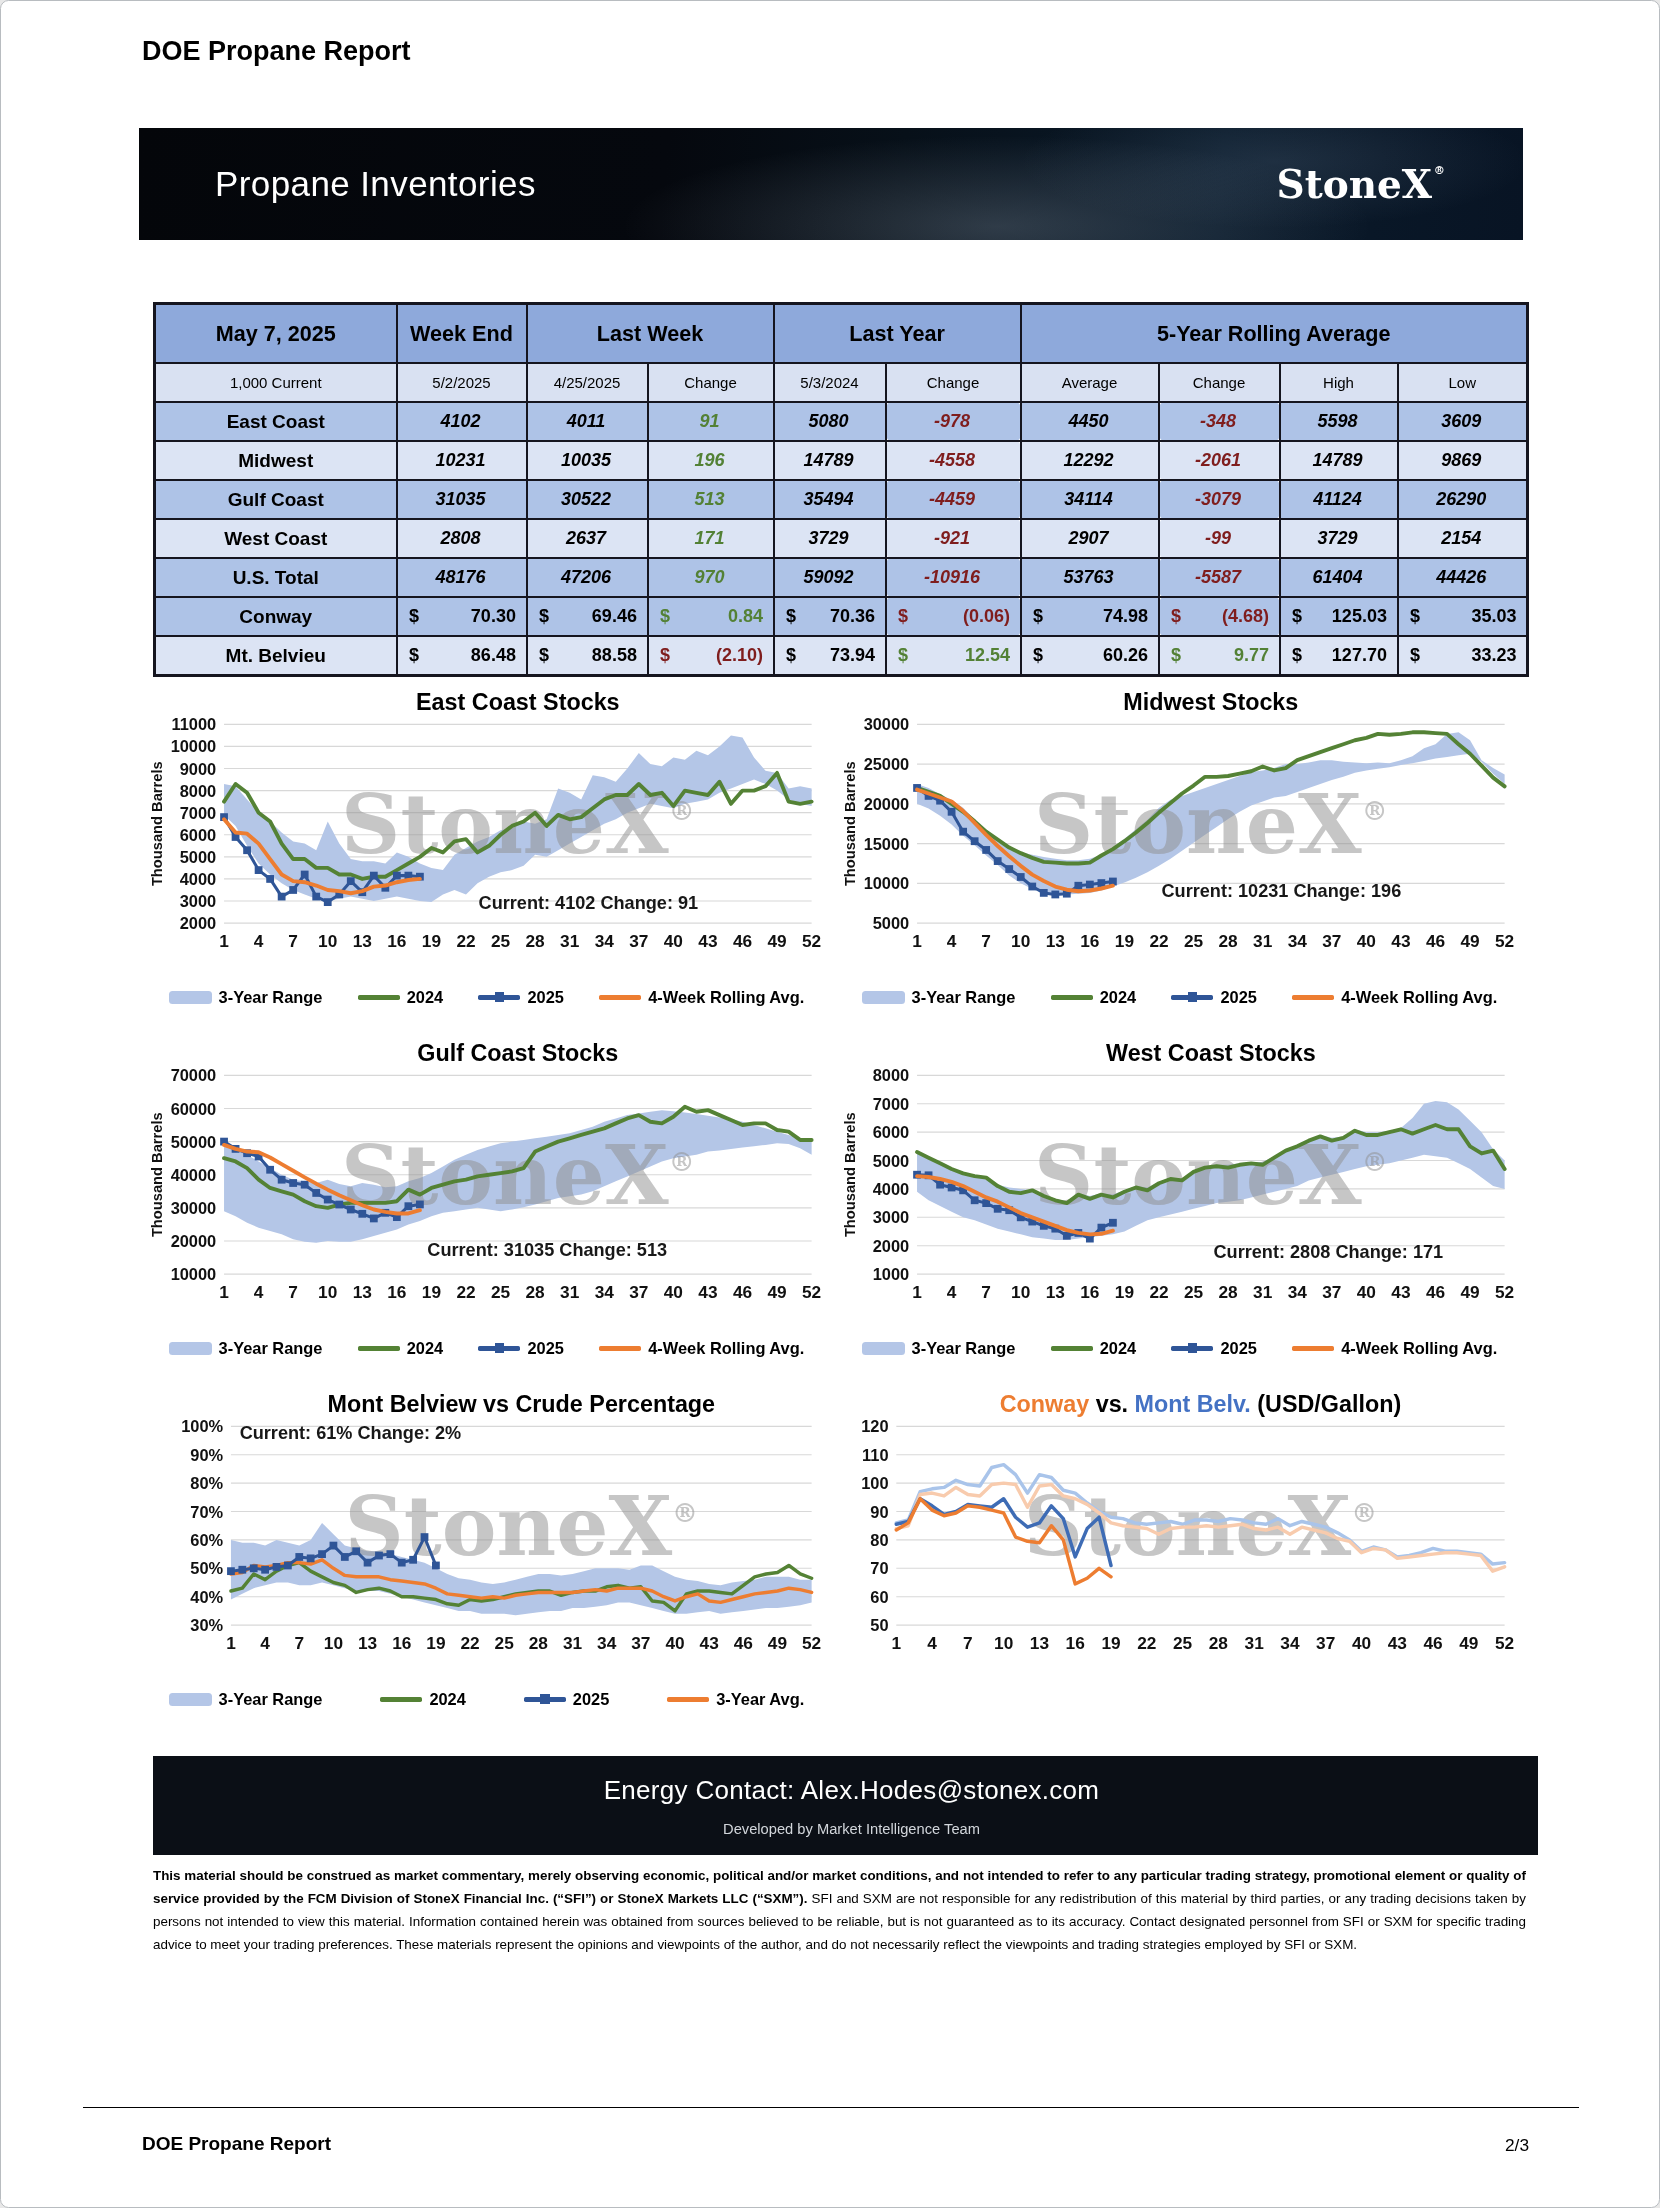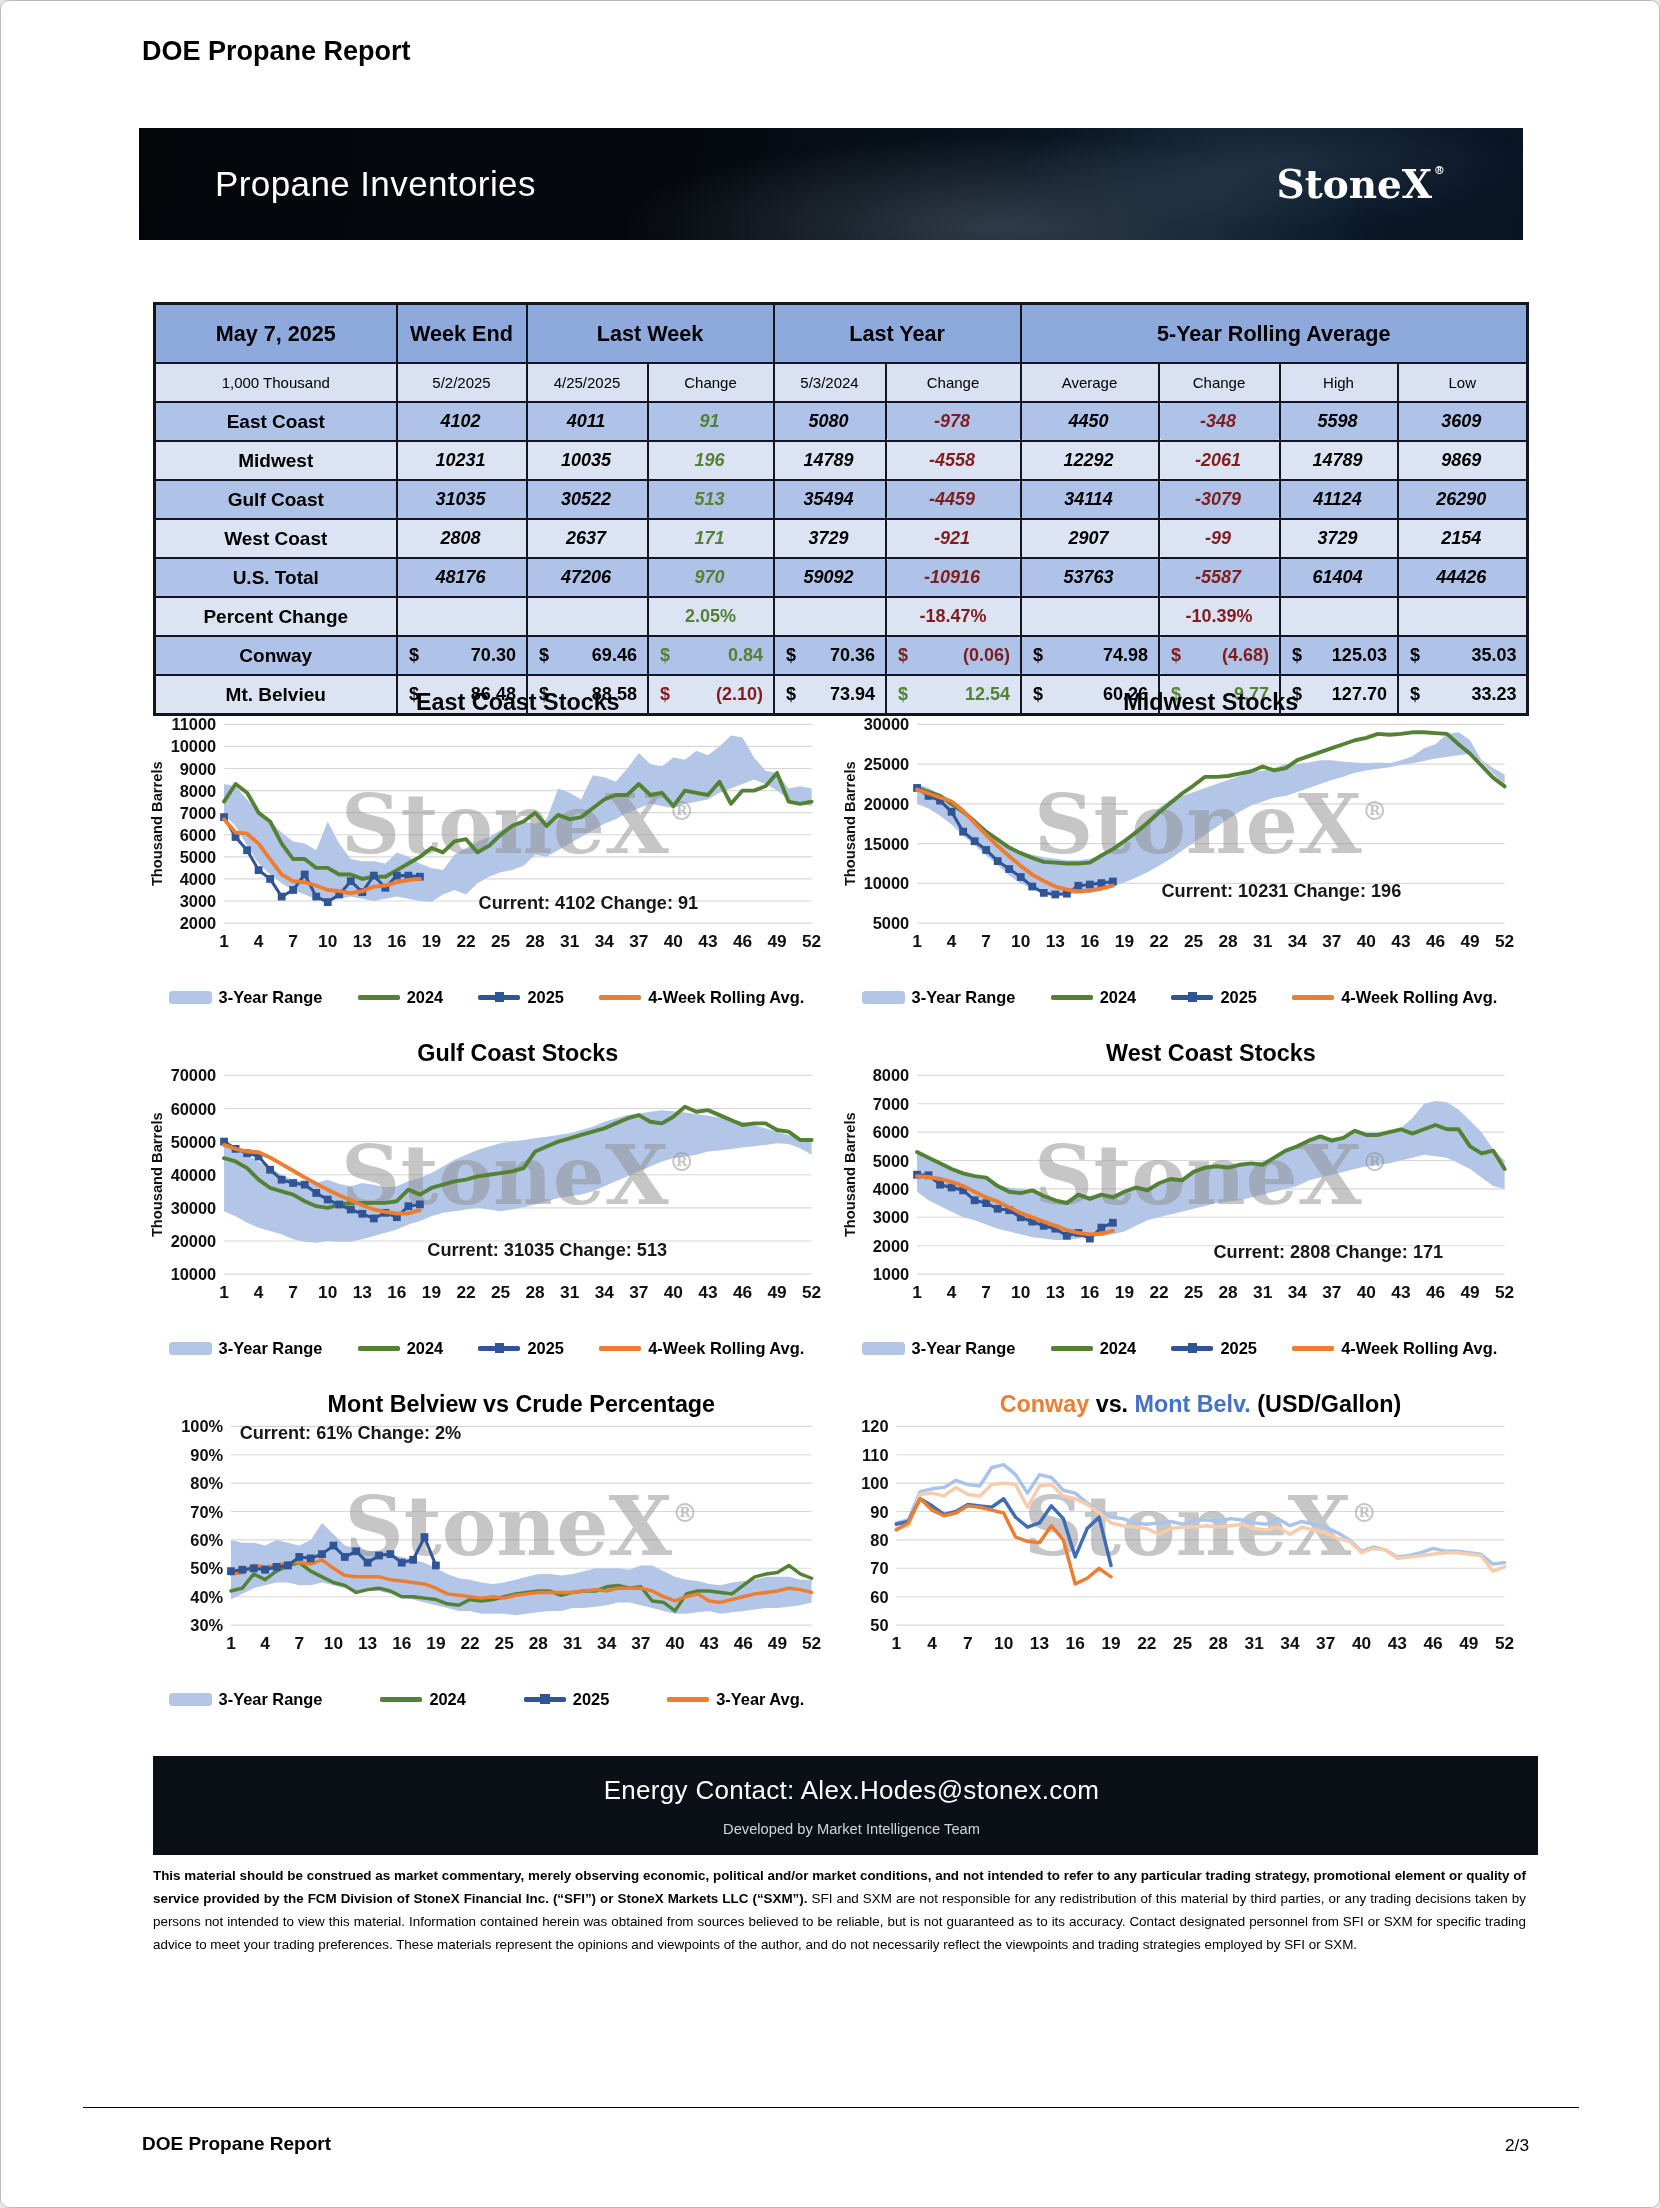--- a/index.html
+++ b/index.html
@@ -92,21 +92,21 @@
       </colgroup>
       <thead>
         <tr class="h1">
           <th colspan="1">May 7, 2025</th>
           <th colspan="1">Week End</th>
           <th colspan="2">Last Week</th>
           <th colspan="2">Last Year</th>
           <th colspan="4">5-Year Rolling Average</th>
         </tr>
         <tr class="h2">
-          <td>1,000 Thousand</td>
+          <td>1,000 Current</td>
           <td>5/2/2025</td>
           <td>4/25/2025</td>
           <td>Change</td>
           <td>5/3/2024</td>
           <td>Change</td>
           <td>Average</td>
           <td>Change</td>
           <td>High</td>
           <td>Low</td>
         </tr>
@@ -164,32 +164,20 @@
           <td class="lbl">U.S. Total</td>
           <td class="num ">48176</td>
           <td class="num ">47206</td>
           <td class="num cg">970</td>
           <td class="num ">59092</td>
           <td class="num cr">-10916</td>
           <td class="num ">53763</td>
           <td class="num cr">-5587</td>
           <td class="num ">61404</td>
           <td class="num ">44426</td>
-        </tr>
-        <tr class="dr shade-b">
-          <td class="lbl">Percent Change</td>
-          <td class="num "></td>
-          <td class="num "></td>
-          <td class="ctr cg">2.05%</td>
-          <td class="num "></td>
-          <td class="ctr cr">-18.47%</td>
-          <td class="num "></td>
-          <td class="ctr cr">-10.39%</td>
-          <td class="num "></td>
-          <td class="num "></td>
         </tr>
         <tr class="dr shade-a">
           <td class="lbl">Conway</td>
           <td class="dc ">
             <div class="in">
               <span>$</span>
               <span>70.30</span>
             </div>
           </td>
           <td class="dc ">

